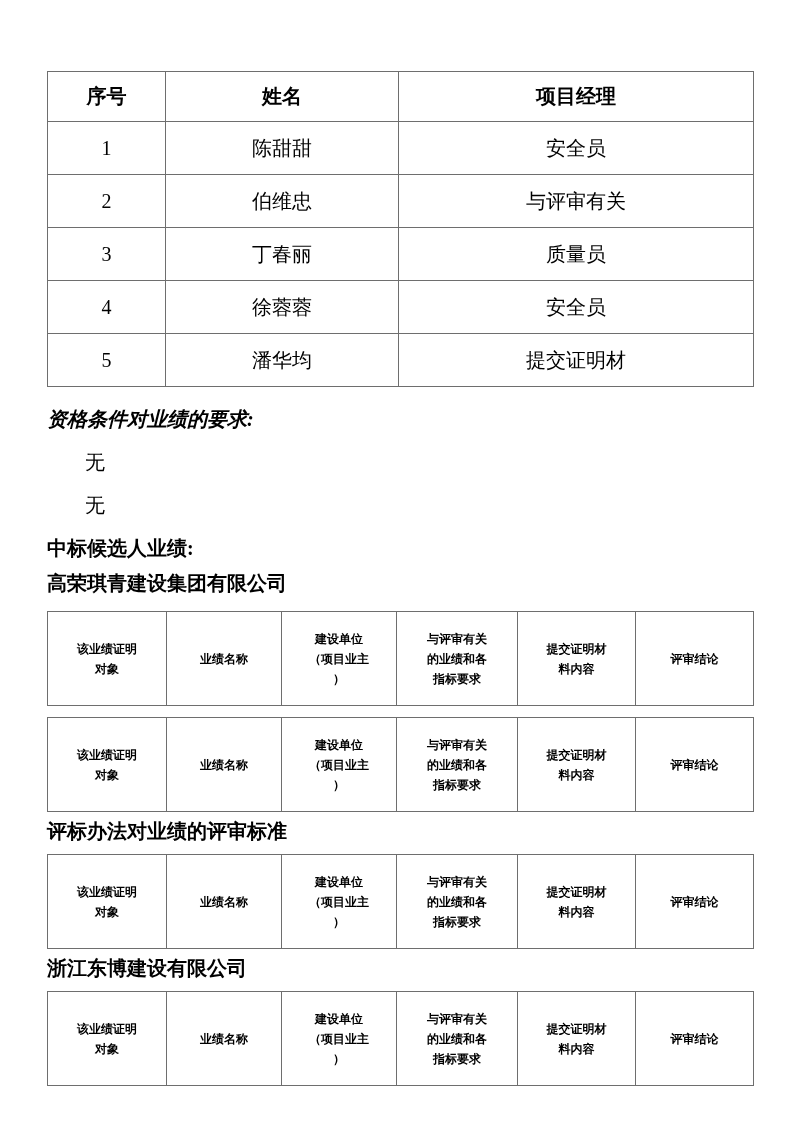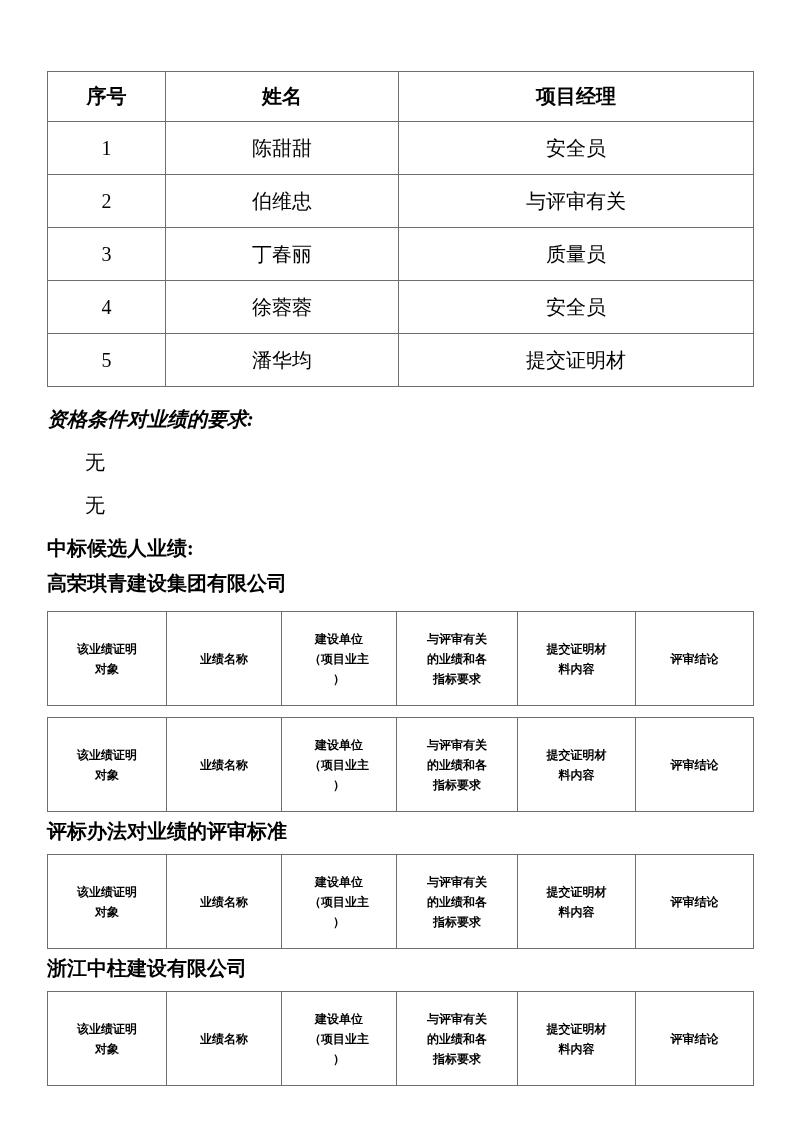--- a/index.html
+++ b/index.html
@@ -218,21 +218,21 @@
       <th>与评审有关
 的业绩和各
 指标要求</th>
       <th>提交证明材
 料内容</th>
       <th>评审结论</th>
     </tr>
   </tbody>
     </table>
 
-  <p class="company">浙江中柱建设有限公司</p>
+  <p class="company">浙江东博建设有限公司</p>
   <table class="perf">
     <colgroup>
       <col style="width:119px">
         <col style="width:115px">
         <col style="width:115px">
       <col style="width:121px">
         <col style="width:118px">
         <col style="width:118px">
     </colgroup>
     <tbody>

